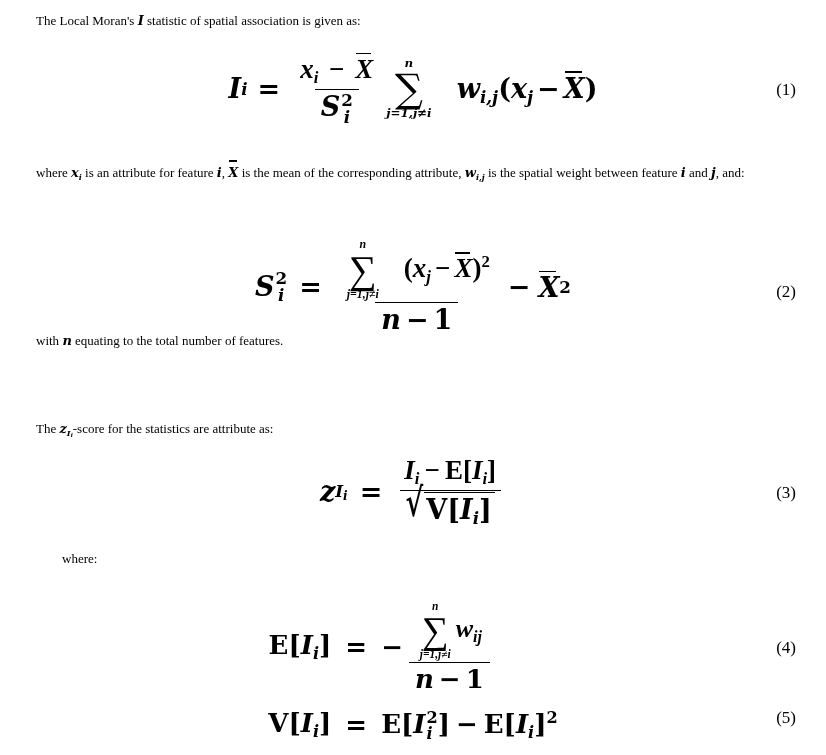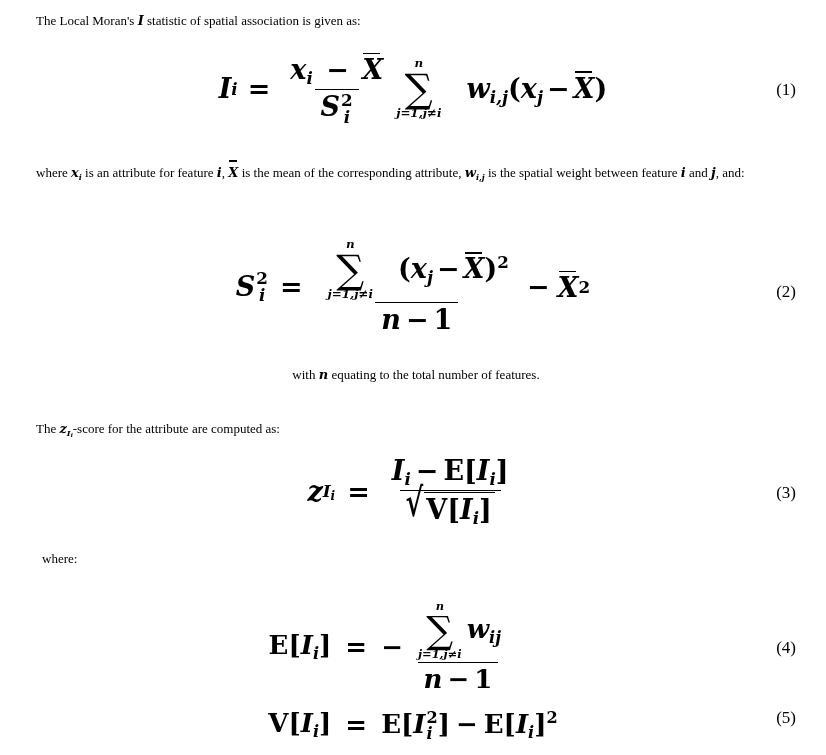--- a/index.html
+++ b/index.html
@@ -30,23 +30,23 @@
     font-family: "DejaVu Serif", "Liberation Serif", serif;
     font-weight: bold;
     font-style: normal;
   }
   .mi { font-style: italic; font-weight: bold; }
   .upr { font-style: normal; font-weight: bold; }
 
   
   #intro-text   { position: absolute; left: 36px; top: 10px; width: 760px; }
   #where-text   { position: absolute; left: 36px; top: 160px; width: 760px; }
-  #with-text    { position: absolute; left: 36px; top: 364px; width: 760px; text-align: center; }
+  #with-text    { position: absolute; left: 36px; top: 330px; width: 760px; }
   #zscore-text  { position: absolute; left: 36px; top: 418px; width: 760px; }
-  #where2-text  { position: absolute; left: 42px; top: 548px; width: 760px; }
+  #where2-text  { position: absolute; left: 62px; top: 548px; width: 760px; }
 
   
   .eq-block {
     position: absolute;
     left: 0;
     width: 826px;
   }
   .eq-inner {
     position: relative;
     width: 826px;
@@ -61,21 +61,21 @@
 
   
   .row { display: inline-flex; align-items: center; vertical-align: middle; }
   .frac {
     display: inline-flex;
     flex-direction: column;
     align-items: center;
     vertical-align: middle;
     margin: 0 4px;
   }
-  .frac > .num { padding: 0 6px 1px 6px; }
+  .frac > .num { padding: 0 6px 1px 6px; font-family: Liberation Serif, serif; }
   .frac > .den { padding: 1px 6px 0 6px; border-top: 1.6px solid #000; }
   .sub {
     font-size: 0.62em;
     vertical-align: -0.32em;
     font-style: italic;
     font-weight: bold;
   }
   .supr {
     font-size: 0.62em;
     vertical-align: 0.62em;
@@ -240,21 +240,21 @@
       </span>
       <span class="eq-num" style="top:44px;">(2)</span>
     </div>
   </div>
 
   <p class="para" id="with-text">
     <span>with </span><span class="math mi">n</span><span> equating to the total number of features.</span>
   </p>
 
   <p class="para" id="zscore-text">
-    <span>The </span><span class="math mi">z</span><span class="math sub"><span class="mi">I</span><span style="font-size:0.7em; vertical-align:-0.2em;">i</span></span><span>-score for the attribute are computed as:</span>
+    <span>The </span><span class="math mi">z</span><span class="math sub"><span class="mi">I</span><span style="font-size:0.7em; vertical-align:-0.2em;">i</span></span><span>-score for the statistics are attribute as:</span>
   </p>
 
   <div class="eq-block eq3">
     <div class="eq-inner">
       <span class="row math">
         <span class="mi">z</span>
           <span class="sub"><span class="mi">I</span><span style="font-size:0.72em; vertical-align:-0.25em;">i</span></span>
         <span class="upr" style="margin:0 12px;">=</span>
         <span class="frac">
           <span class="num">

